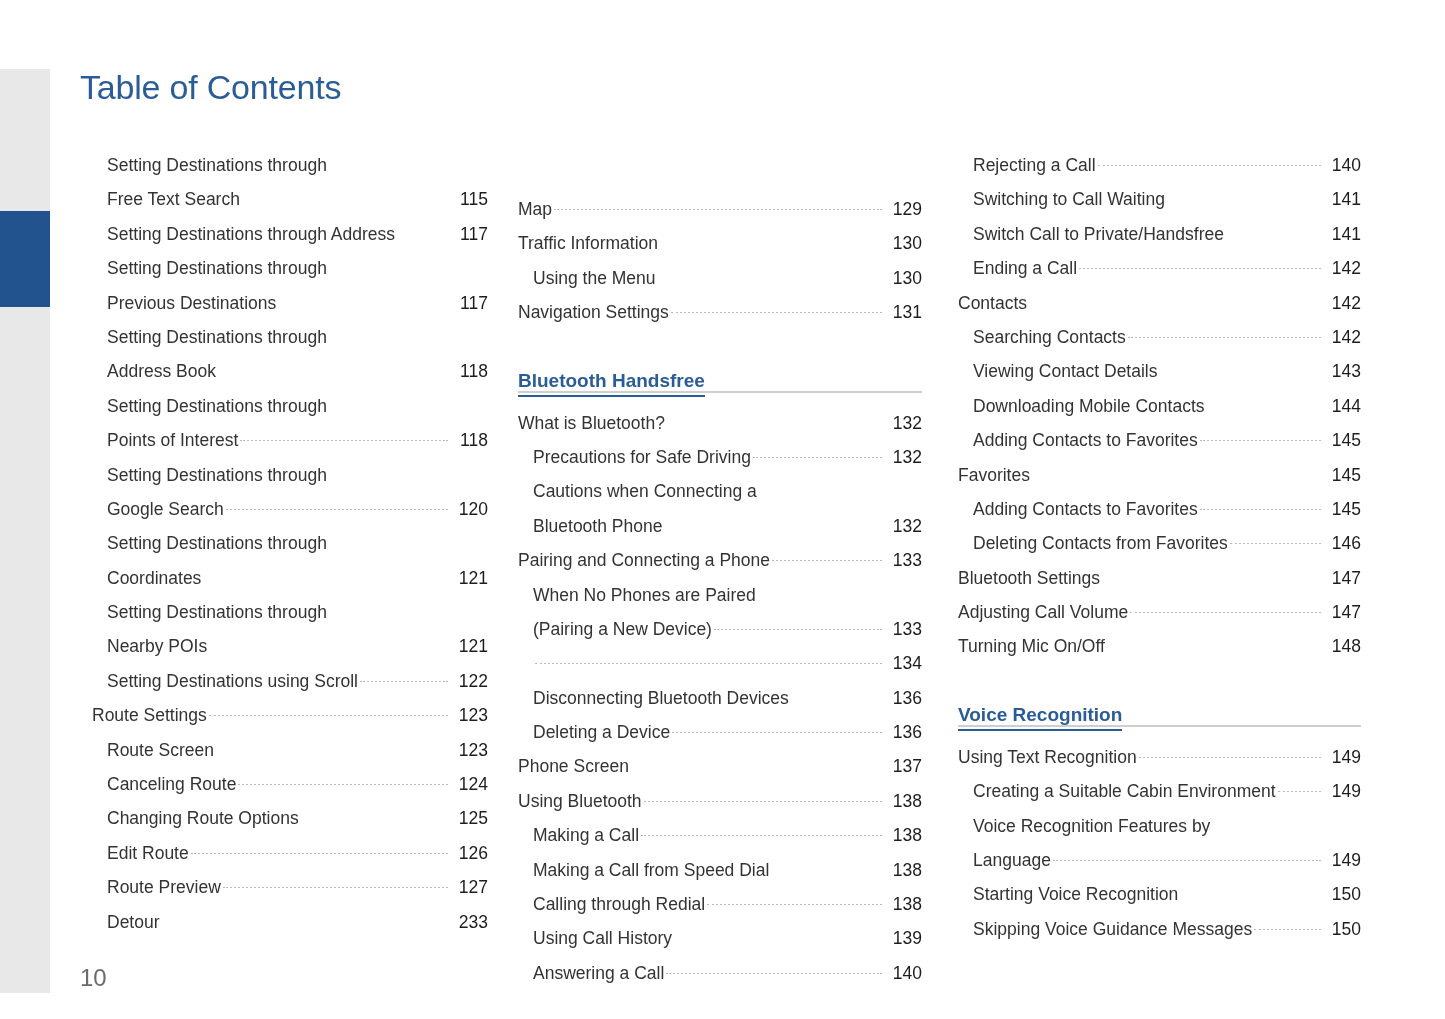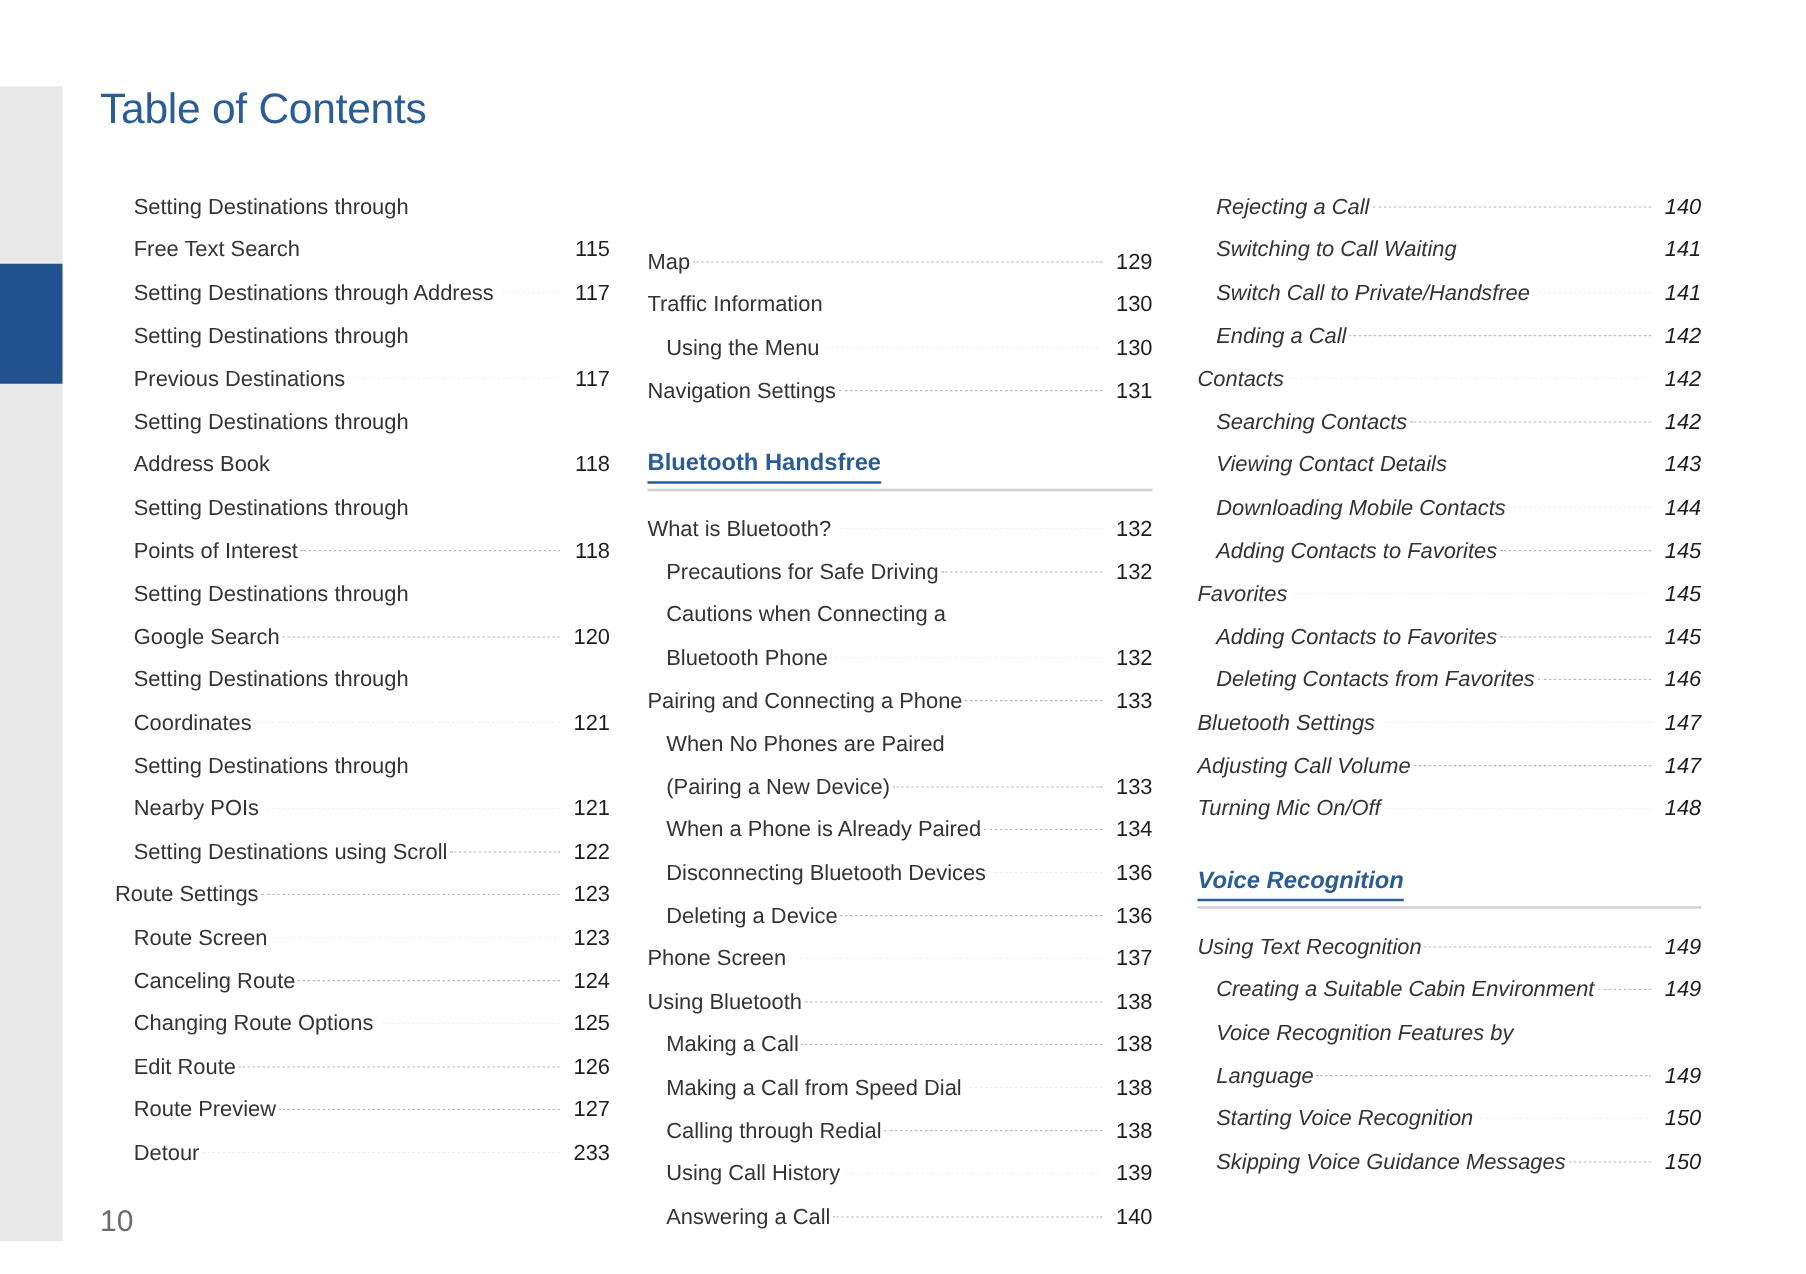--- a/index.html
+++ b/index.html
@@ -52,38 +52,38 @@
     left: 0;
     top: 148px;
     width: 1445px;
   }
   .col {
     position: absolute;
     top: 0;
   }
   .col-0 { left: 92px;  width: 396px; }
   .col-1 { left: 518px; width: 404px; margin-top: 44px; }
-  .col-2 { left: 958px; width: 403px; font-style: italic; }
+  .col-2 { left: 958px; width: 403px; }
 
   
   .section-head {
     margin-top: 28px;
     margin-bottom: 13px;
     border-bottom: 2px solid #cfcfcf;
     padding-bottom: 6px;
   }
   .section-head-label {
     font-size: 19px;
     font-weight: bold;
     color: #2a5c96;
     display: inline-block;
     border-bottom: 2px solid #2a5c96;
     padding-bottom: 3px;
     position: relative;
-    top: 2px;
+    top: 12px;
   }
 
   
   .toc-entry {
     display: flex;
     align-items: baseline;
     font-size: 17.5px;
     color: #333333;
     height: 34.4px;
     line-height: 34.4px;
@@ -287,21 +287,20 @@
       </div>
       <div class="toc-entry lvl2 nopage">
         <span class="toc-label">When No Phones are Paired</span>
       </div>
       <div class="toc-entry lvl2">
         <span class="toc-label">(Pairing a New Device)</span>
         <span class="toc-dots"></span>
         <span class="toc-page">133</span>
       </div>
       <div class="toc-entry lvl2">
-        <span class="toc-label">When a Phone is Already Paired</span>
         <span class="toc-dots"></span>
         <span class="toc-page">134</span>
       </div>
       <div class="toc-entry lvl2">
         <span class="toc-label">Disconnecting Bluetooth Devices</span>
         <span class="toc-dots"></span>
         <span class="toc-page">136</span>
       </div>
       <div class="toc-entry lvl2">
         <span class="toc-label">Deleting a Device</span>

